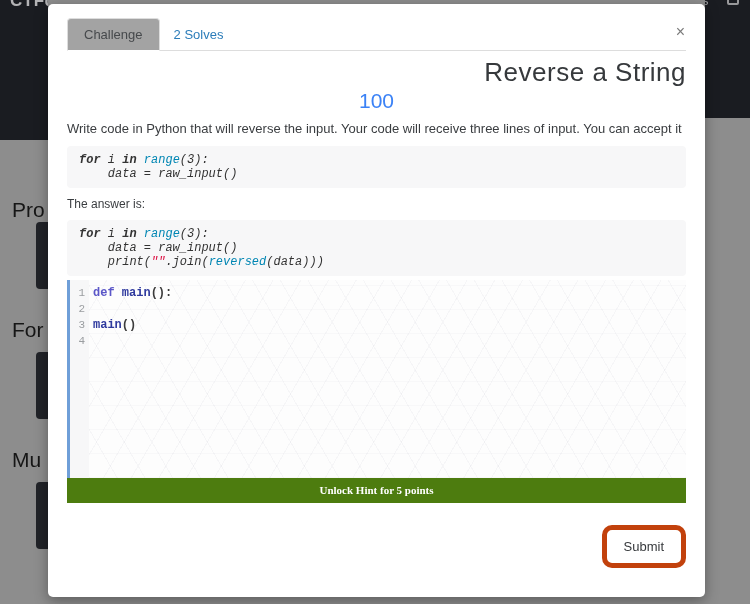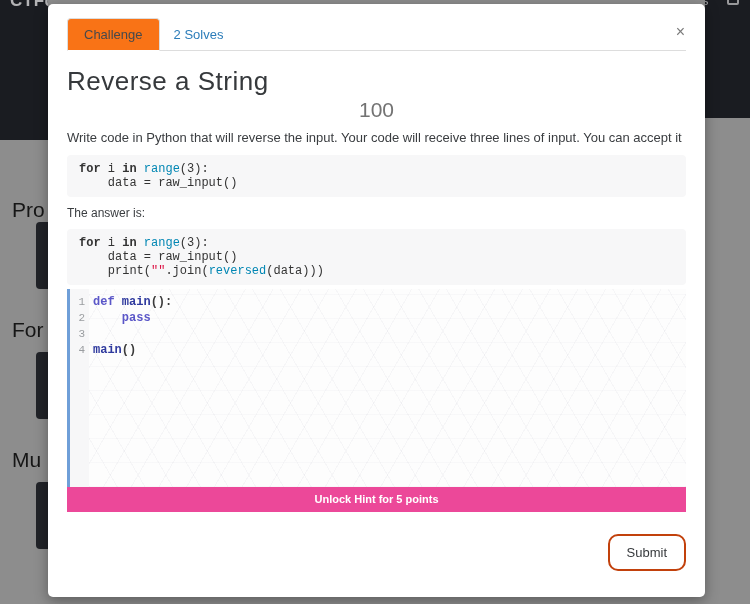--- a/index.html
+++ b/index.html
@@ -61,42 +61,42 @@
     background:none; border:none; font-family:inherit;
   }
   .tabs-row {
     margin-top:14px; border-bottom:1px solid #ddd;
     display:flex; align-items:flex-end; height:33px;
   }
   .tab {
     font-size:13px; padding:8px 16px; cursor:pointer; white-space:nowrap;
   }
   .tab-active {
-    color:#46494c; background:#f97316;
+    color:#46494c; background:#a3a3a3;
     border:1px solid #ddd; border-bottom:1px solid #fff;
     border-radius:4px 4px 0 0; margin-bottom:-1px;
   }
   .tab-link { color:#2b7cb9; padding:8px 14px; }
   .challenge-title {
-    margin-top:15px; text-align:left;
+    margin-top:6px; text-align:right;
     font-size:26px; line-height:30px; font-weight:500;
     letter-spacing:0.5px; color:#36393c;
   }
   .challenge-points {
     margin-top:2px; text-align:center;
-    font-size:21px; line-height:24px; font-weight:500; color:#737373;
+    font-size:21px; line-height:24px; font-weight:500; color:#3b82f6;
   }
   .desc { margin-top:8px; font-size:13px; line-height:15.5px; color:#3a3d40; }
   .desc-line { white-space:nowrap; overflow:hidden; }
 
   pre.codeblock {
     margin-top:9px; background:#f7f7f8; border-radius:4px;
     padding:7px 12px;
     font-family:"Liberation Mono","DejaVu Sans Mono",monospace;
-    font-size:12px; line-height:14px; color:#333;
+    font-size:12px; line-height:14px; color:#333;font-style:italic;
   }
   pre.codeblock .cline { white-space:pre; }
   .hl-kw { font-weight:bold; color:#333; }
   .hl-bi { color:#0086b3; }
   .hl-str { color:#d14; }
   .answer-label { margin-top:9px; font-size:12px; line-height:15px; }
   pre.codeblock.second { margin-top:8px; }
 
   
   .editor {
@@ -117,29 +117,29 @@
     background-image:
       repeating-linear-gradient(60deg, rgba(110,110,140,0.05) 0 1px, transparent 1px 24px),
       repeating-linear-gradient(-60deg, rgba(110,110,140,0.05) 0 1px, transparent 1px 24px),
       repeating-linear-gradient(0deg, rgba(110,110,140,0.035) 0 1px, transparent 1px 24px);
   }
   .editor-code .eline { white-space:pre; min-height:16px; }
   .ed-kw { color:#5b57c8; }
   .ed-fn { color:#2f3a9e; }
 
   .hint-bar {
-    height:25px; background:#ec4899; color:#fff;
+    height:25px; background:#4d7c0f; color:#fff;
     font-size:11px; font-weight:bold;
     display:flex; align-items:center; justify-content:center;
     cursor:pointer; border:none; width:100%;
-    font-family:Liberation Sans, sans-serif;
+    font-family:Liberation Serif, serif;
   }
   .submit-row { margin-top:22px; text-align:right; }
   .submit-btn {
-    display:inline-block; background:#fff; border:2px solid #c2410c;
+    display:inline-block; background:#fff; border:5px solid #c2410c;
     border-radius:10px; padding:9px 17px; font-size:13px; color:#36393c;
     cursor:pointer; font-family:inherit;
   }
 </style>
 </head>
 <body>
 
 <div class="bg-dark-left">
   <span class="brand">CTFd</span>
 </div>
@@ -177,21 +177,20 @@
 
   <div class="editor">
     <div class="gutter">
       <div>1</div>
       <div>2</div>
       <div>3</div>
       <div>4</div>
     </div>
     <div class="editor-code">
         <div class="eline"><span class="ed-kw">def</span><span> </span><span class="ed-fn">main</span><span>():</span></div>
-        <div class="eline"><span>    </span><span class="ed-kw">pass</span></div>
         <div class="eline"></div>
         <div class="eline"><span class="ed-fn">main</span><span>()</span></div>
       </div>
   </div>
 
   <button class="hint-bar">Unlock Hint for 5 points</button>
 
   <div class="submit-row">
     <button class="submit-btn">Submit</button>
   </div>

